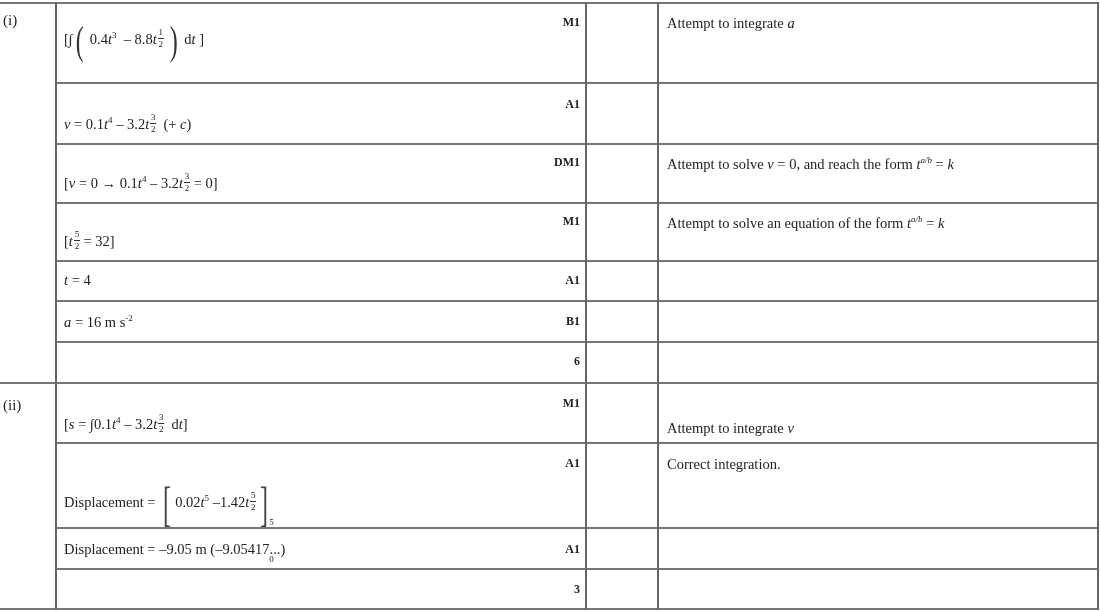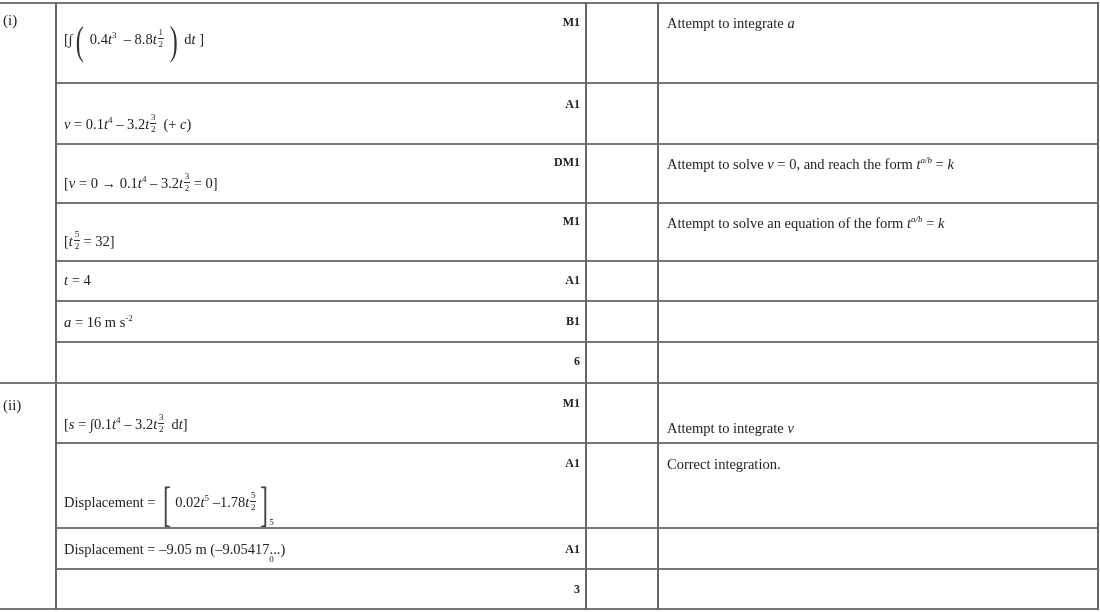--- a/index.html
+++ b/index.html
@@ -96,21 +96,21 @@
 <div class="cell" style="left:64px;top:413px;">
   <span>[</span><i>s</i><span> = ∫0.1</span><i>t</i><sup>4</sup><span> – 3.2</span><i>t</i><span class="frac">
       <span>3</span>
       <span class="bar"></span>
       <span>2</span>
     </span>
   &nbsp;<span>d</span><i>t</i><span>]</span>
 </div>
 
 <div class="cell" style="left:64px;top:480px;">
-  <span>Displacement = </span><span class="bracket">[</span><span>0.02</span><i>t</i><sup>5</sup><span> –1.78</span><i>t</i><span class="frac">
+  <span>Displacement = </span><span class="bracket">[</span><span>0.02</span><i>t</i><sup>5</sup><span> –1.42</span><i>t</i><span class="frac">
       <span>5</span>
       <span class="bar"></span>
       <span>2</span>
     </span><span class="bracket">]</span><span class="limits">
       <span>5</span>
       <span>0</span>
     </span>
 </div>
 
 <div class="cell" style="left:64px;top:542px;">Displacement = –9.05 m (–9.05417...)</div>

